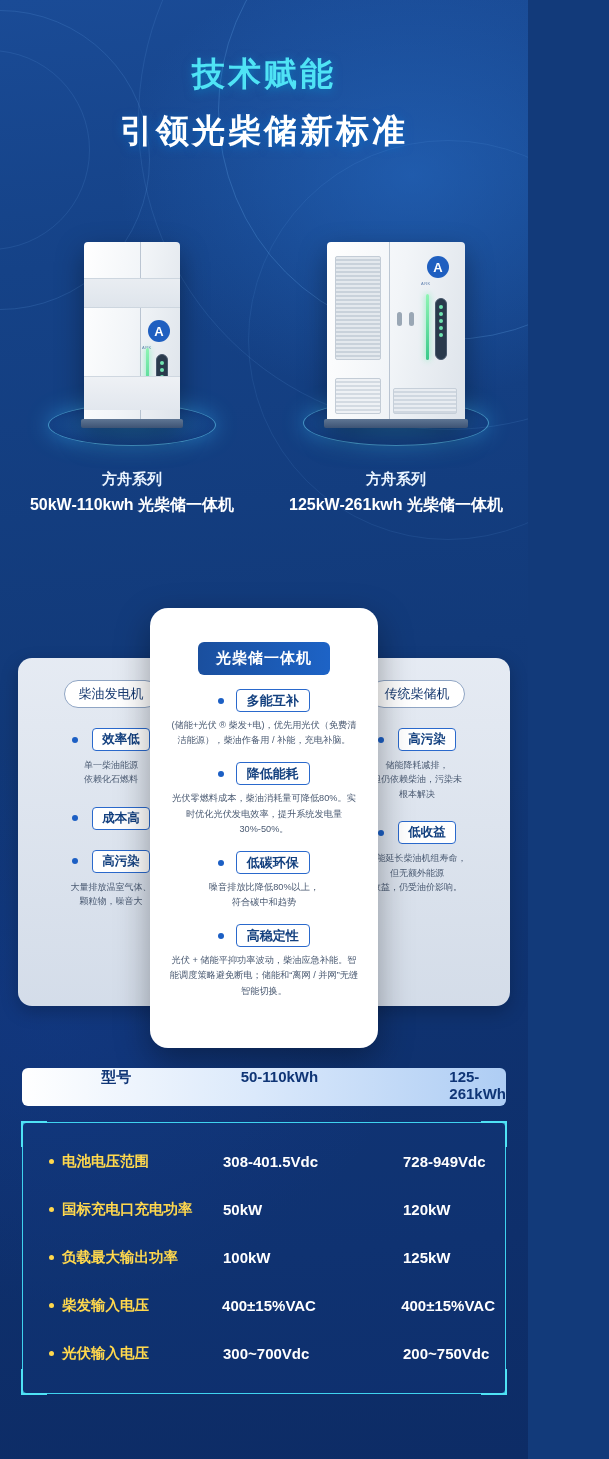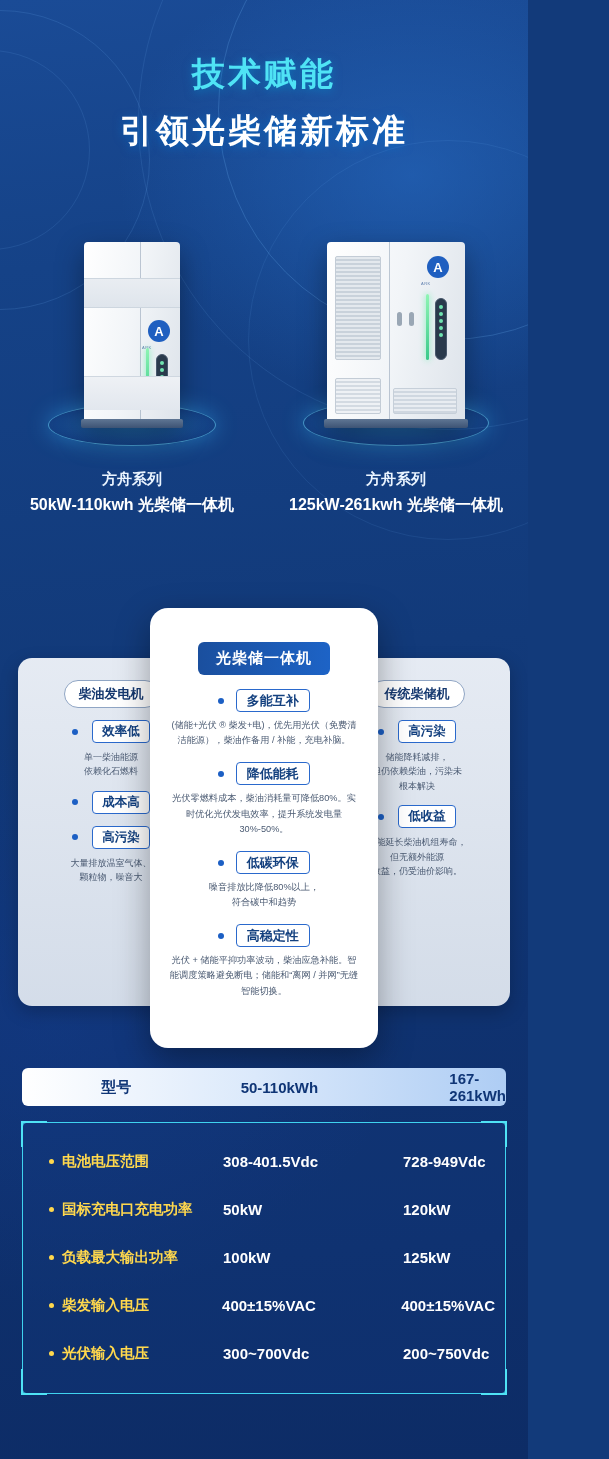--- a/index.html
+++ b/index.html
@@ -197,27 +197,27 @@
     text-align: center;
   }
   .side-left { left: 18px; }
   .side-right { right: 18px; }
   .side-head {
     display: inline-block;
     border: 1px solid #8fa5c4;
     border-radius: 14px;
     padding: 4px 14px;
     font-size: 13px;
-    font-weight: bold;
+    font-weight: normal;
     color: #15386f;
     background: #fff;
   }
   .bullet-row {
     display: flex; align-items: center; justify-content: center;
-    gap: 14px; margin-top: 12px;
+    gap: 14px; margin-top: 20px;
   }
   .dot {
     width: 6px; height: 6px; border-radius: 50%;
     background: #1c5fc4; flex: none;
   }
   .bullet-tag {
     border: 1px solid #2a69cc;
     border-radius: 4px;
     padding: 2px 9px;
     font-size: 12.5px;
@@ -276,21 +276,21 @@
 
   
   .spec-head {
     position: absolute;
     left: 22px; right: 22px;
     top: 1068px;
     height: 38px;
     background: linear-gradient(90deg, #ffffff 0%, #dbe9fb 48%, #aecdf4 100%);
     border-radius: 6px;
     display: flex;
-    align-items: center;
+    align-items: flex-start;
     color: #0f3576;
     font-size: 15px;
     font-weight: bold;
     gap: 30px;
   }
   .sh-c1 { width: 190px; text-align: center; }
   .sh-c2 { width: 180px; text-align: left; }
   .sh-c3 { flex: 1; text-align: left; }
 
   .spec-body {
@@ -469,21 +469,21 @@
         <span class="dot" style="display:inline-block;vertical-align:middle;margin-right:7px"></span>
         <span class="c-tag">高稳定性</span>
       </div>
       <div class="c-text">光伏 + 储能平抑功率波动，柴油应急补能。智能调度策略避免断电；储能和“离网 / 并网”无缝智能切换。</div>
     </div>
   </div>
 
   <div class="spec-head">
     <div class="sh-c1">型号</div>
     <div class="sh-c2">50-110kWh</div>
-    <div class="sh-c3">167-261kWh</div>
+    <div class="sh-c3">125-261kWh</div>
   </div>
 
   <div class="spec-body">
     <div class="corner c-tl"></div>
     <div class="corner c-tr"></div>
     <div class="corner c-bl"></div>
     <div class="corner c-br"></div>
 
     <div class="srow">
       <div class="s-label">

